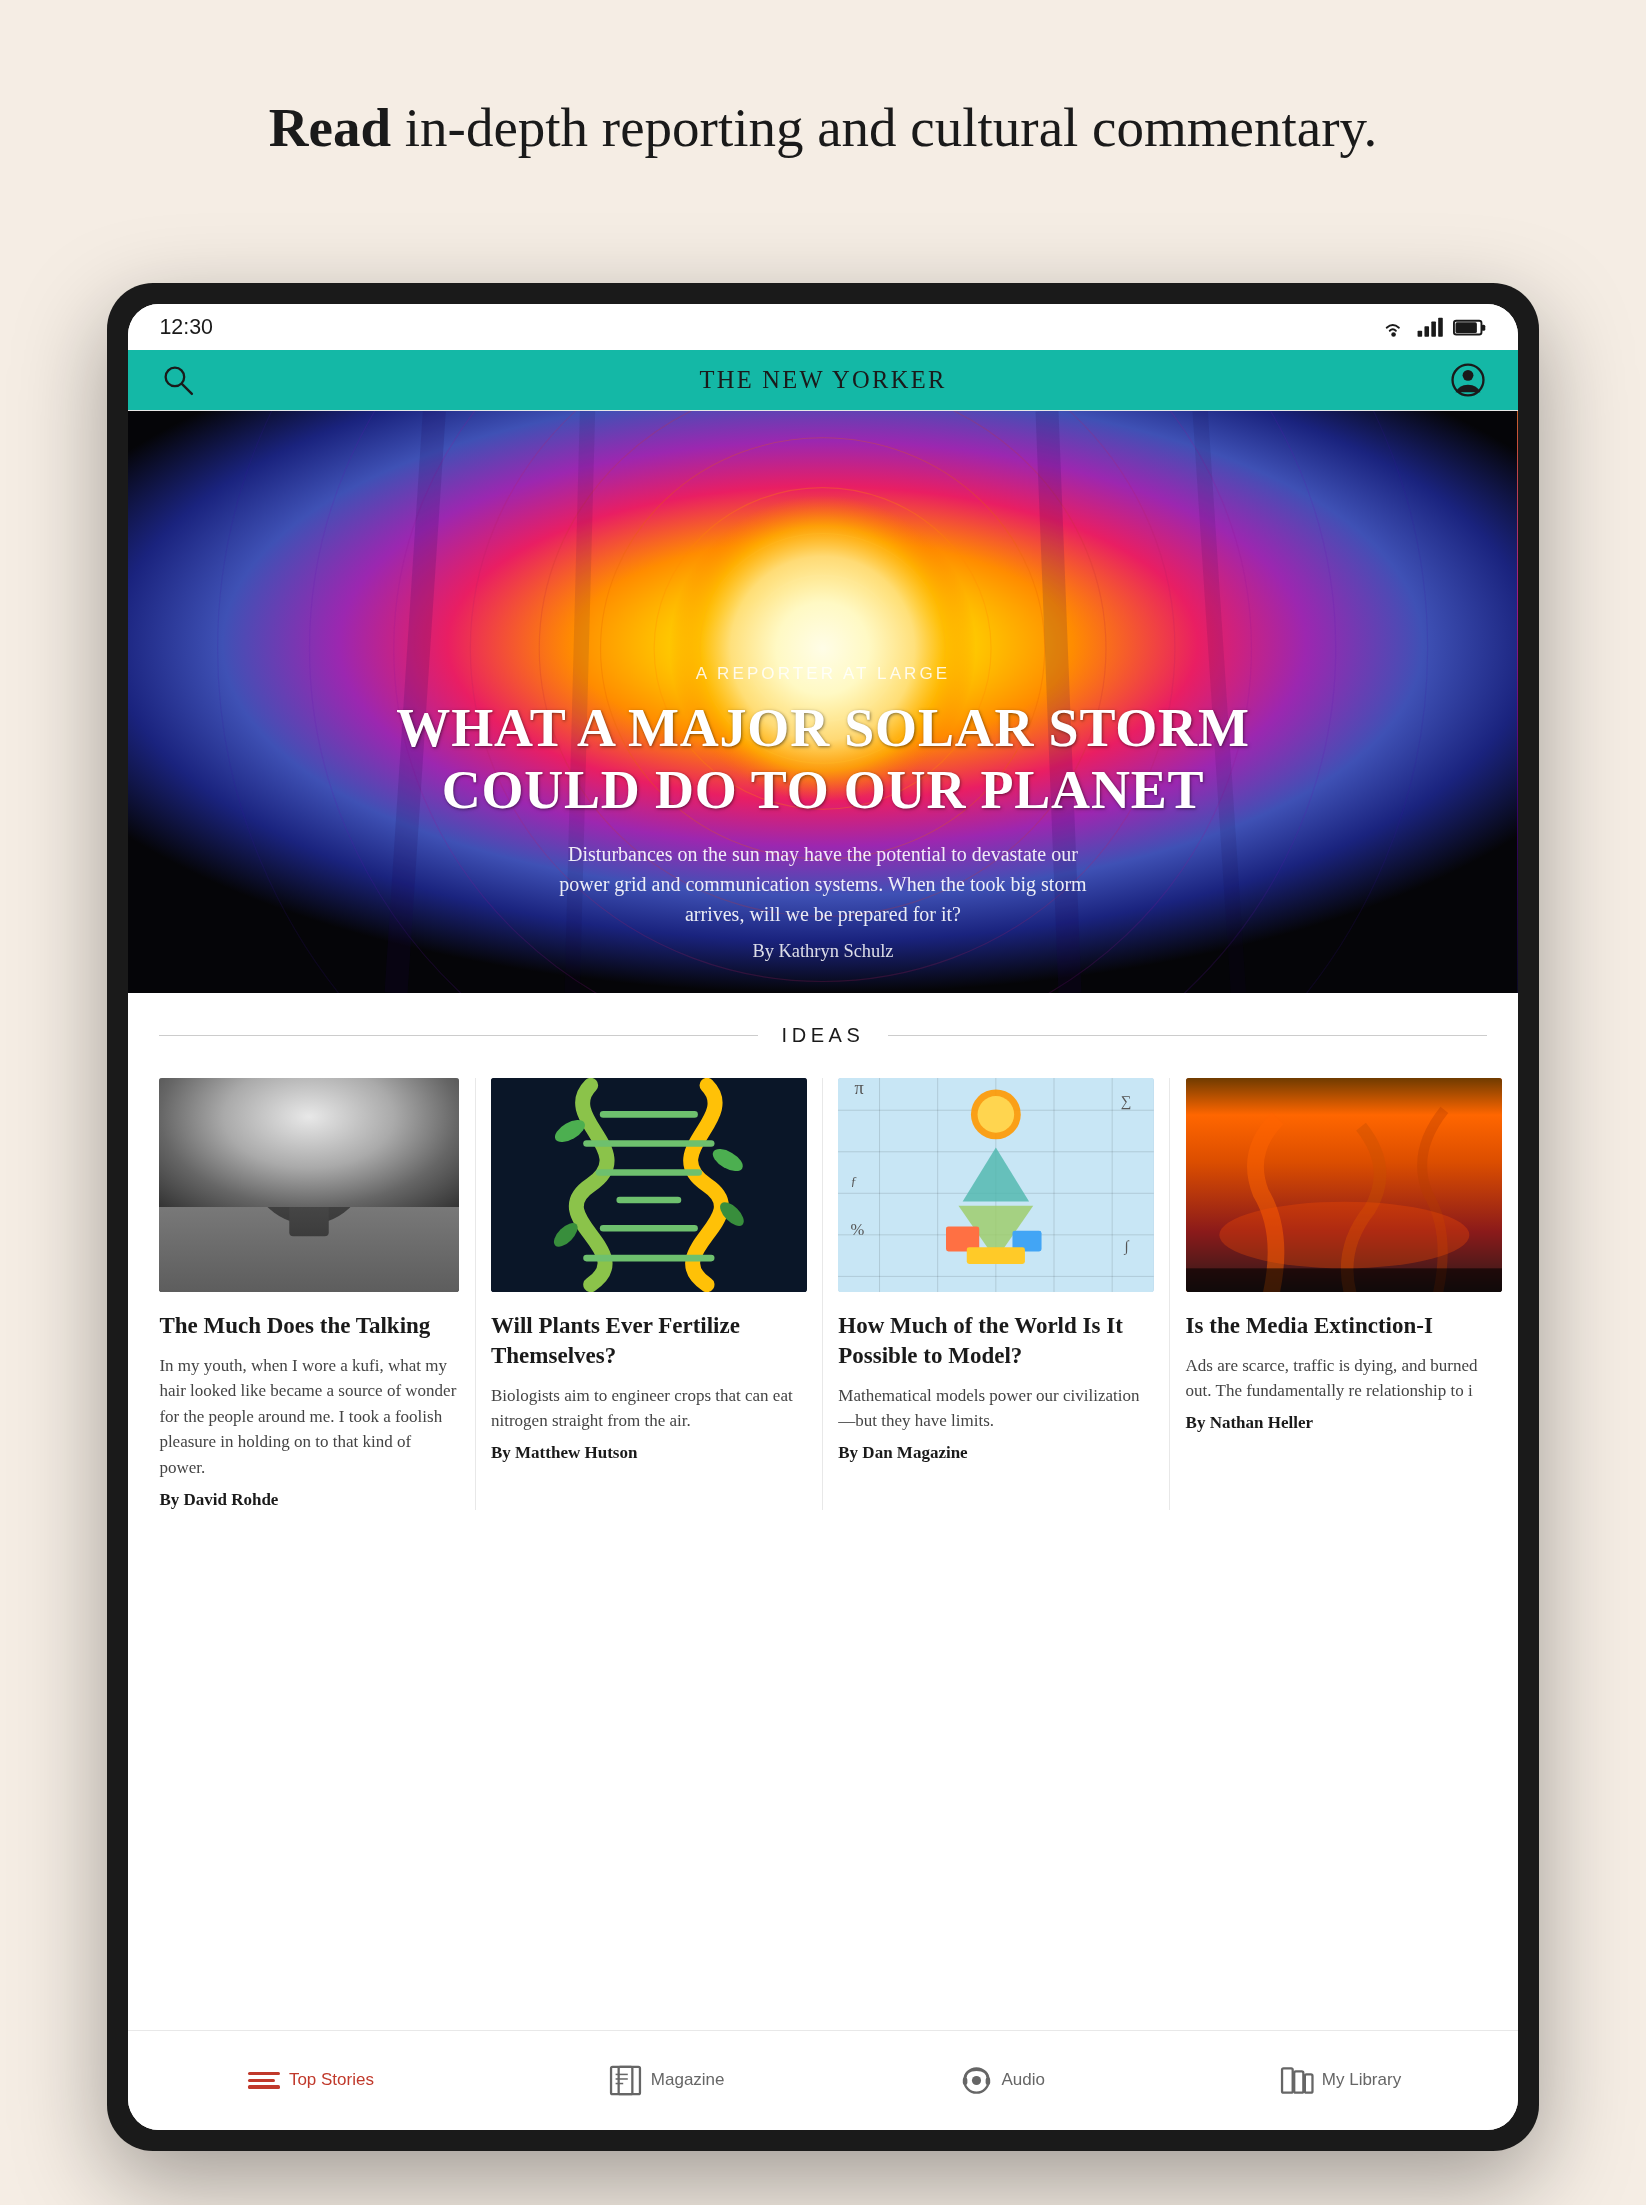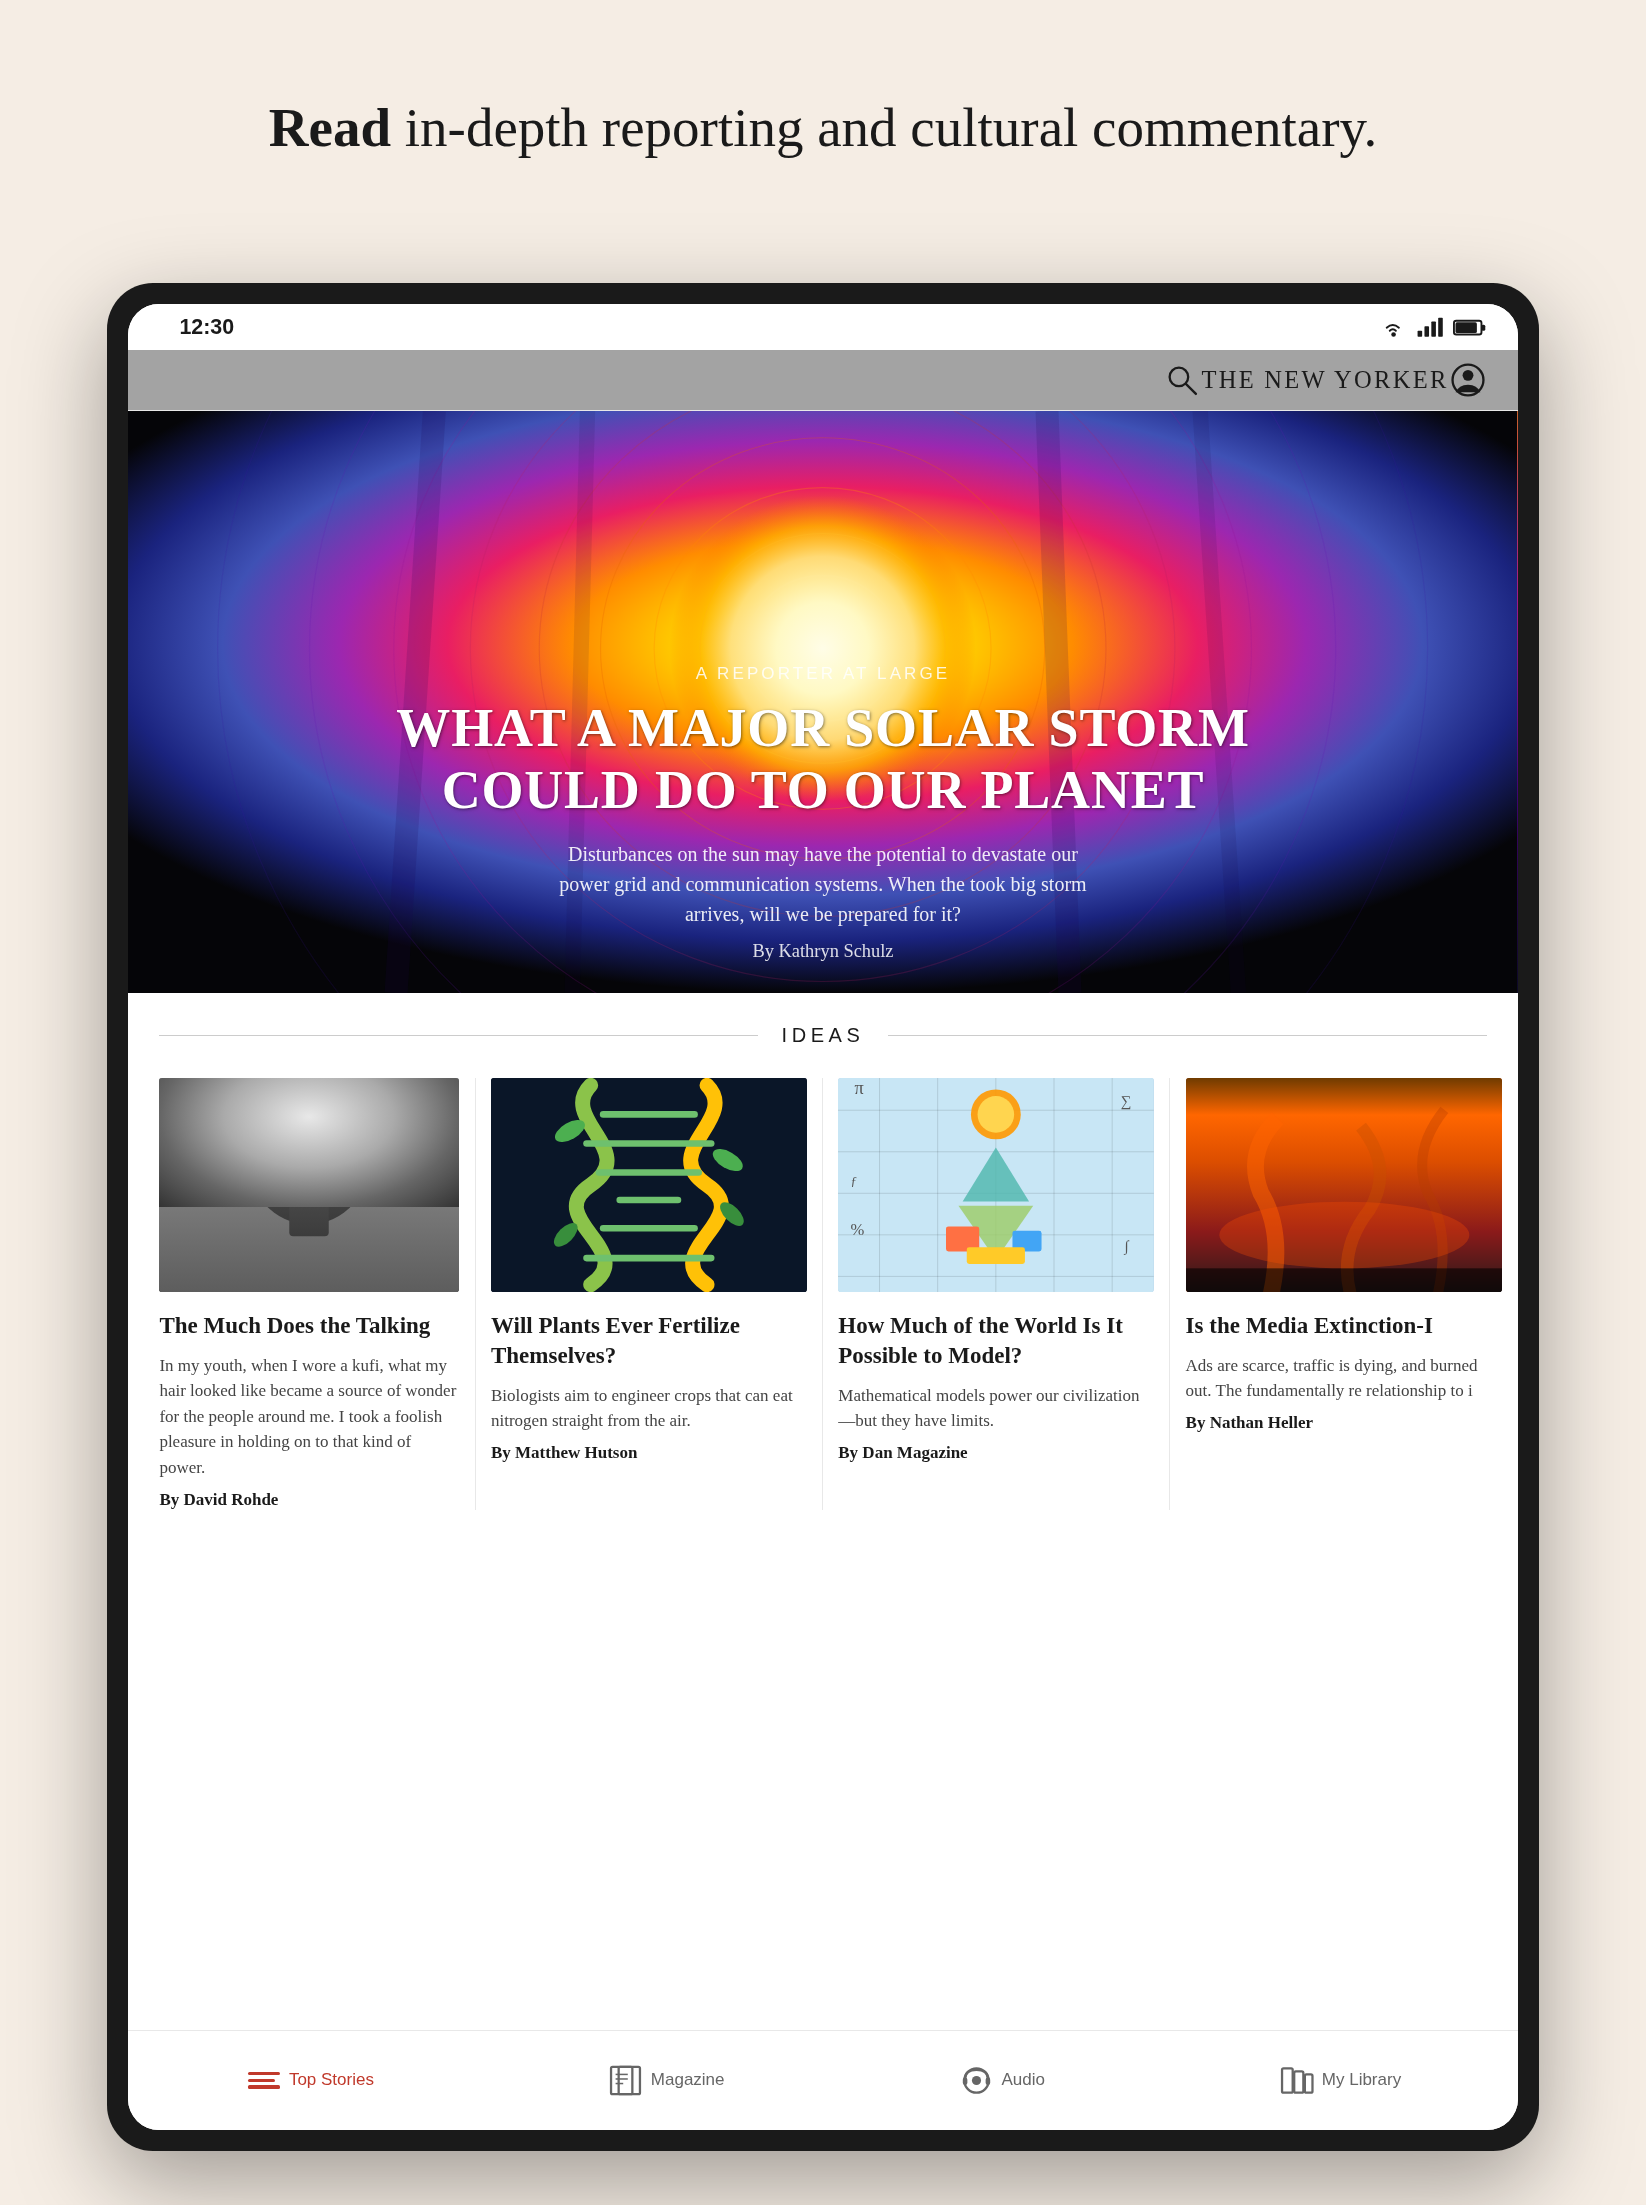--- a/index.html
+++ b/index.html
@@ -59,43 +59,43 @@
       background: #ffffff;
       display: flex;
       align-items: center;
       justify-content: space-between;
       padding: 0 31px;
       flex-shrink: 0;
     }
     .status-time {
       font-family: Arial, sans-serif;
       font-size: 21.4px;
-      font-weight: bold;
+      font-weight: normal;
       color: #1a1a1a;
-      margin-left: 20px;
     }
     .status-icons {
       display: flex;
       align-items: center;
       gap: 9.2px;
     }
     .status-icons svg {
       fill: #1a1a1a;
     }
 
     
     .app-header {
       height: 61px;
-      background: #a3a3a3;
-      display: flex;
-      align-items: center;
-      justify-content: flex-end;
+      background: #14b8a6;
+      display: flex;
+      align-items: center;
+      justify-content: space-between;
       padding: 0 31px;
       border-bottom: 0.8px solid #e8e8e8;
       flex-shrink: 0;
+      gap: 39px;
     }
     .header-search-icon {
       width: 38px;
       height: 38px;
       display: flex;
       align-items: center;
       justify-content: center;
     }
     .header-logo {
       font-family: 'Times New Roman', serif;

